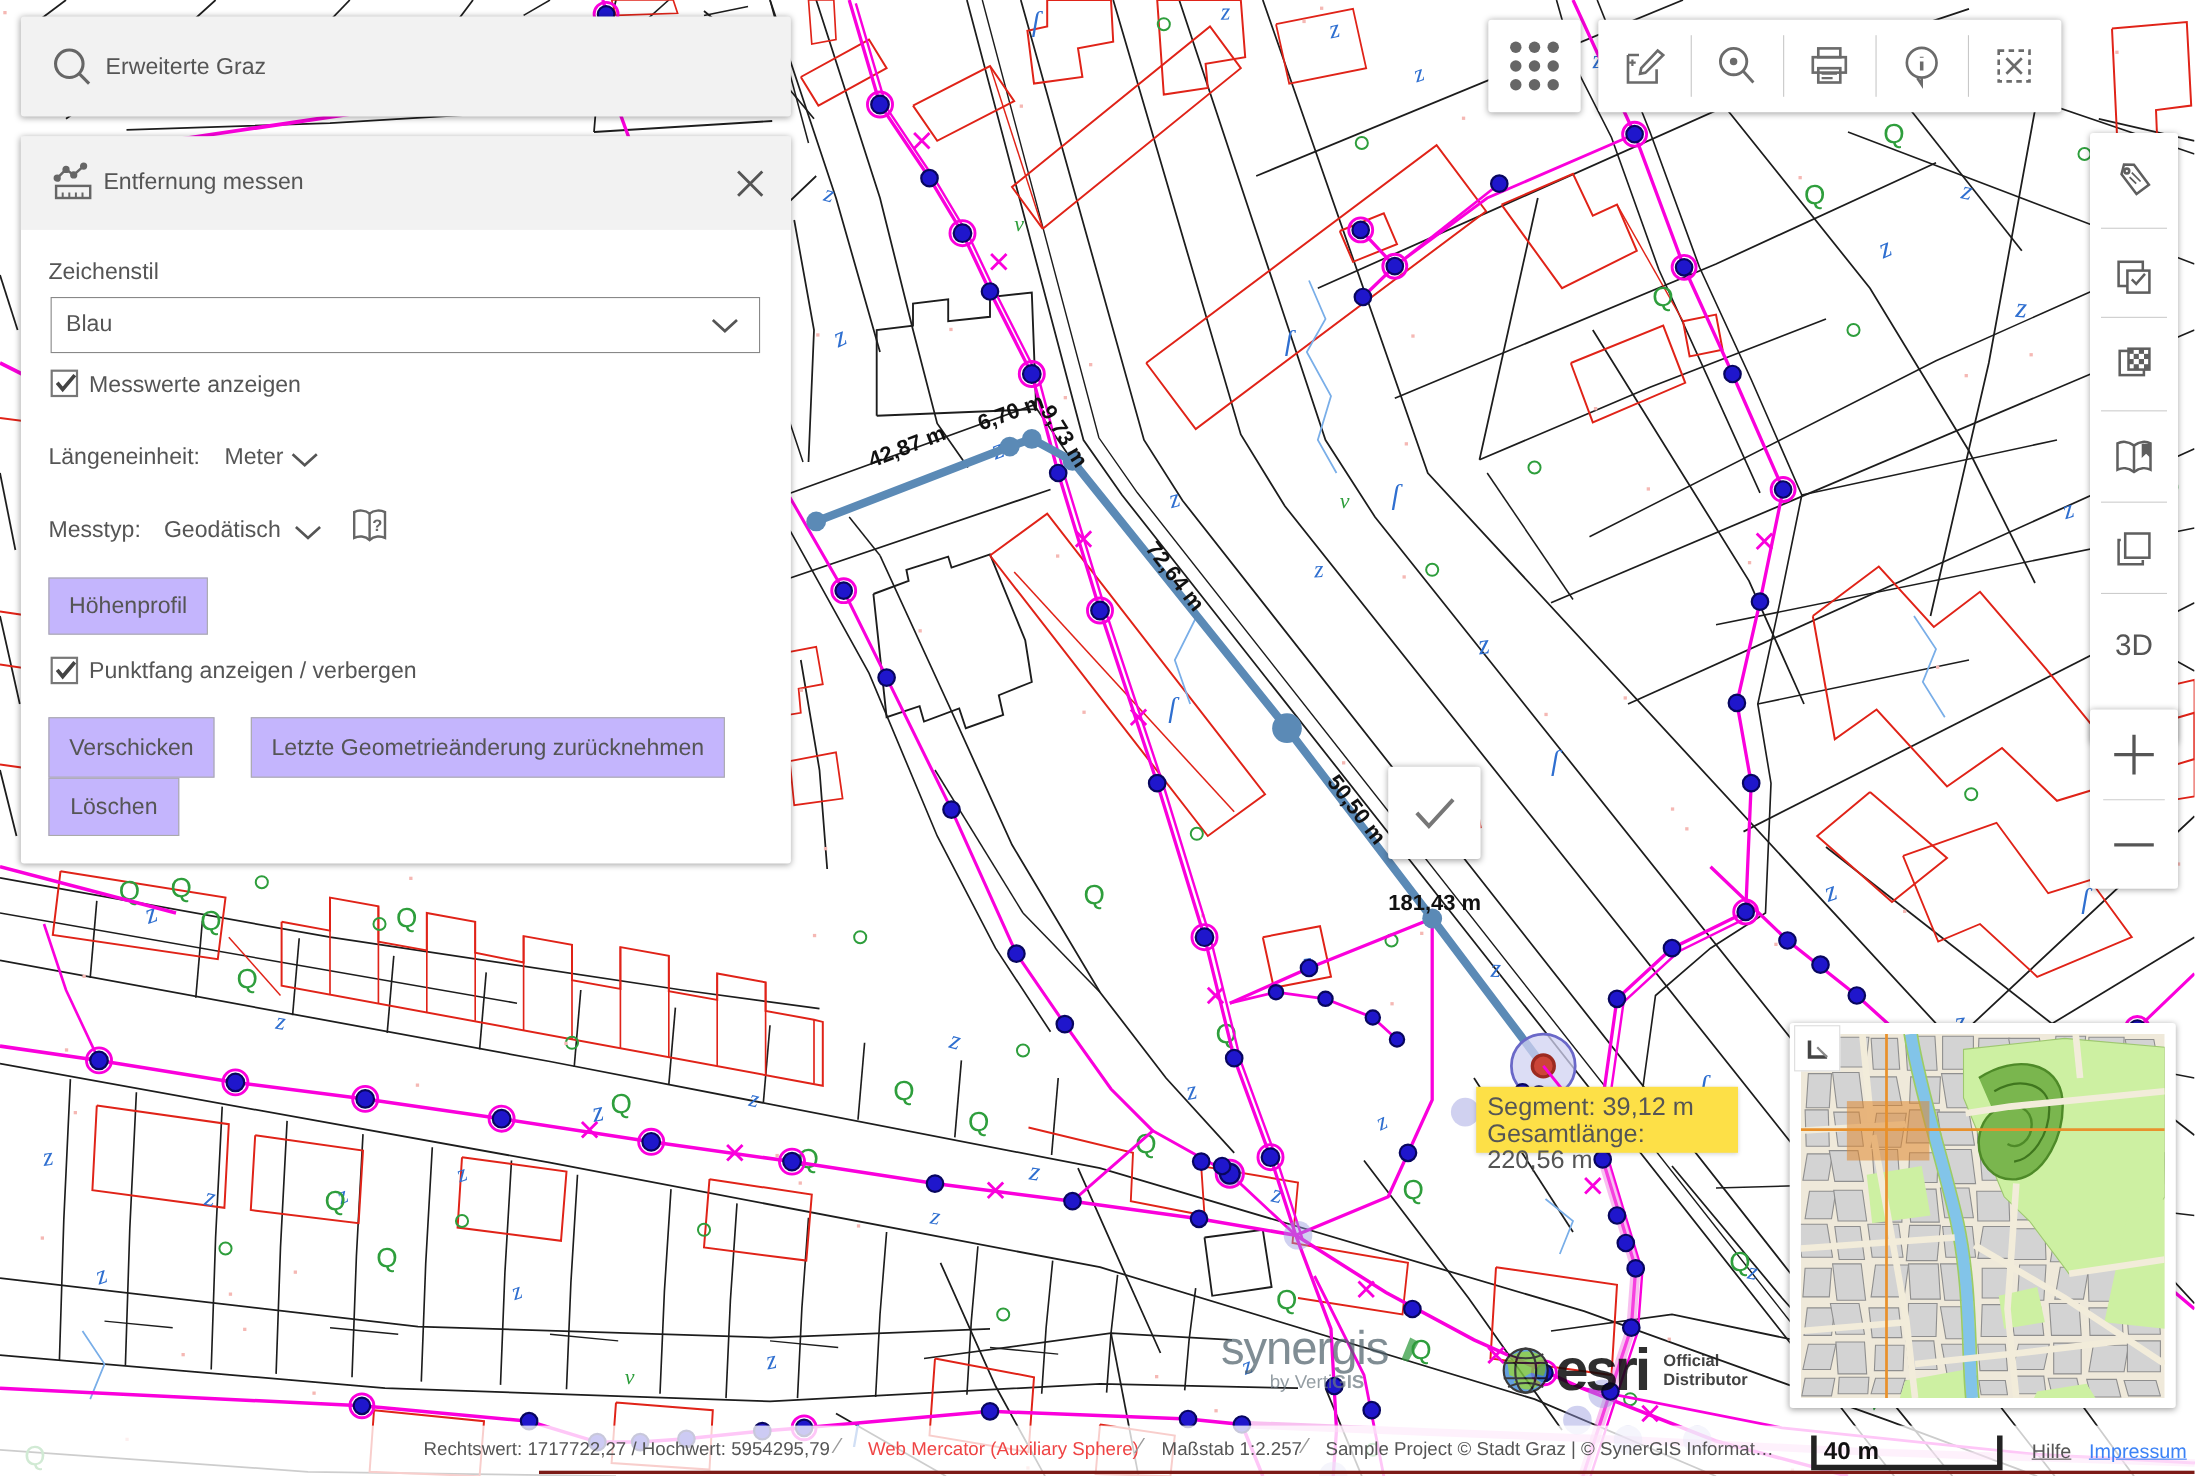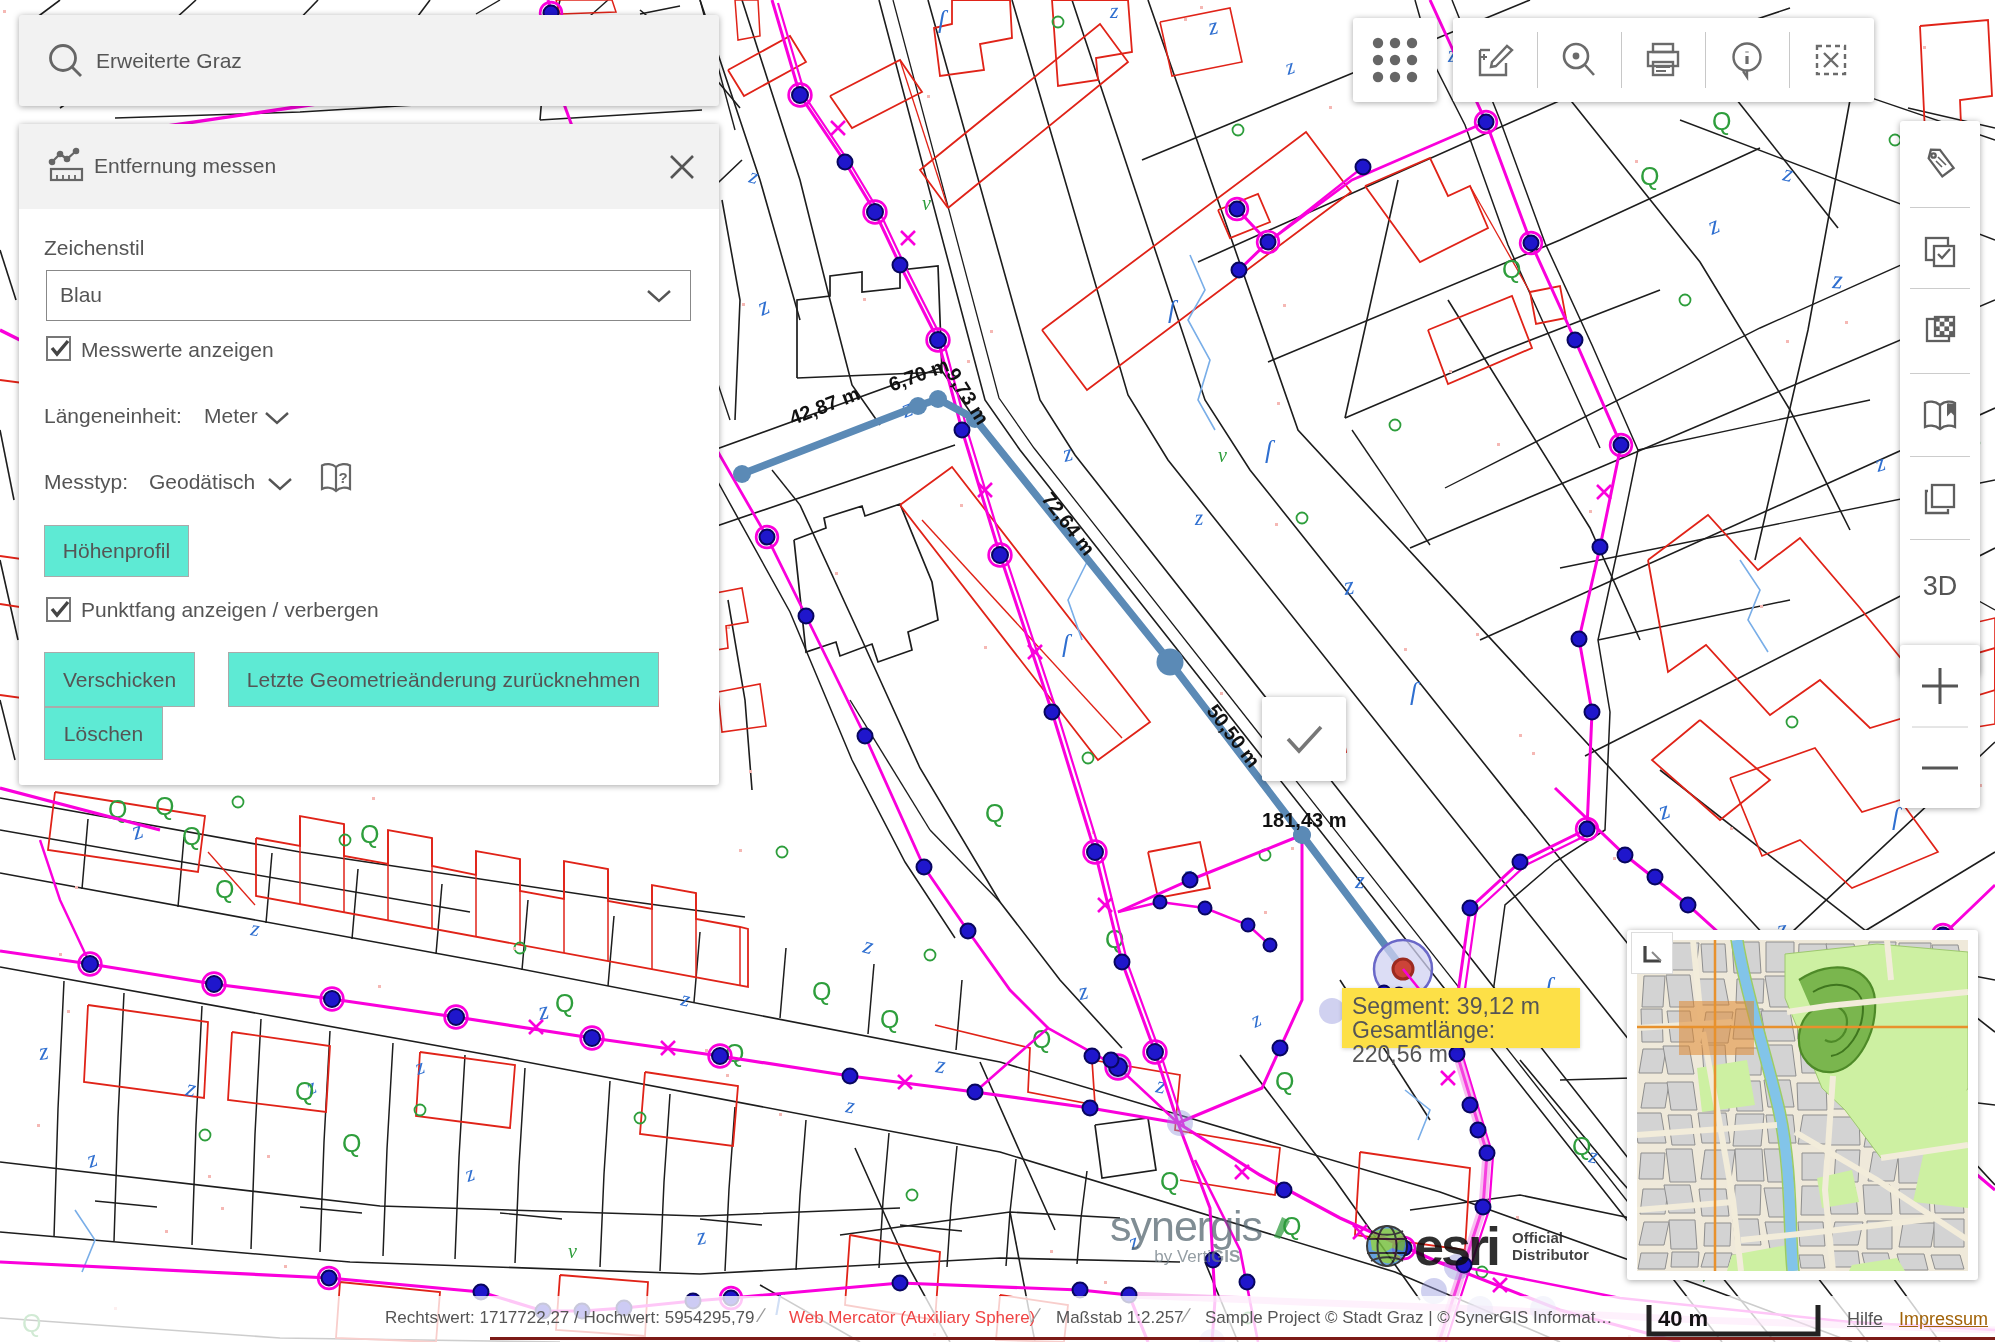--- a/index.html
+++ b/index.html
@@ -1,19 +1,19 @@
 <!DOCTYPE html>
 <html><head><meta charset="utf-8">
 <style>
 *{margin:0;padding:0;box-sizing:border-box}
 html,body{width:1995px;height:1342px;overflow:hidden;background:#fff;font-family:"Liberation Sans", sans-serif}
 .panel{position:absolute;background:#fff;border-radius:3px;box-shadow:0 1px 6px rgba(0,0,0,0.35)}
 .gray{background:#f2f2f2}
 .lbl{color:#555;font-size:21px}
-.btn{position:absolute;border:1px solid #aaa;background:#5eead4;color:#555;font-size:21px;display:flex;align-items:center;justify-content:center}
+.btn{position:absolute;border:1px solid #aaa;background:#c4b5fd;color:#555;font-size:21px;display:flex;align-items:center;justify-content:center}
 .ticon{position:absolute;display:flex;align-items:center;justify-content:center}
 </style></head>
 <body>
 <svg width="1995" height="1342" viewBox="0 0 1995 1342" style="position:absolute;left:0;top:0">
     <polyline points="879,0 985,400 1020,450 1660,1262 1722,1342" fill="none" stroke="#1d1d1d" stroke-width="1.6"></polyline>
     <polyline points="893,0 999,398 1034,448 1672,1258" fill="none" stroke="#1d1d1d" stroke-width="1.3"></polyline>
     <polyline points="928,0 1040,400 1075,455 1713,1266 1775,1342" fill="none" stroke="#1d1d1d" stroke-width="1.6"></polyline>
     <polyline points="1012,0 1128,395 1168,460 1800,1255 1868,1342" fill="none" stroke="#1d1d1d" stroke-width="1.6"></polyline>
     <polyline points="1072,0 1205,400 1250,470 1880,1260 1940,1342" fill="none" stroke="#1d1d1d" stroke-width="1.6"></polyline>
     <polyline points="1148,0 1298,430 1995,1185" fill="none" stroke="#1d1d1d" stroke-width="1.6"></polyline>
@@ -936,12 +936,12 @@
 <div style="position:absolute;left:789px;top:1308px;font-size:17px;color:#ef4444">Web Mercator (Auxiliary Sphere)</div>
 <div style="position:absolute;left:1035px;top:1304px;font-size:20px;color:#999">∕</div>
 <div style="position:absolute;left:1185px;top:1304px;font-size:20px;color:#999">∕</div>
 <div style="position:absolute;left:1056px;top:1308px;font-size:17px;color:#555">Maßstab 1:2.257</div>
 <div style="position:absolute;left:1205px;top:1308px;font-size:17px;color:#555">Sample Project © Stadt Graz | © SynerGIS Informat…</div>
 <svg width="180" height="36" viewBox="0 0 180 36" style="position:absolute;left:1646px;top:1302px">
     <path d="M3,3 L3,32 L172,32 L172,3" fill="none" stroke="#222" stroke-width="5"></path>
   </svg>
 <div style="position:absolute;left:1658px;top:1306px;font-size:22px;font-weight:bold;color:#111">40 m</div>
 <div style="position:absolute;left:1847px;top:1309px;font-size:18px;color:#555;text-decoration:underline">Hilfe</div>
-<div style="position:absolute;left:1899px;top:1309px;font-size:18px;color:#a16207;text-decoration:underline">Impressum</div>
+<div style="position:absolute;left:1899px;top:1309px;font-size:18px;color:#3b82f6;text-decoration:underline">Impressum</div>
 </body></html>

